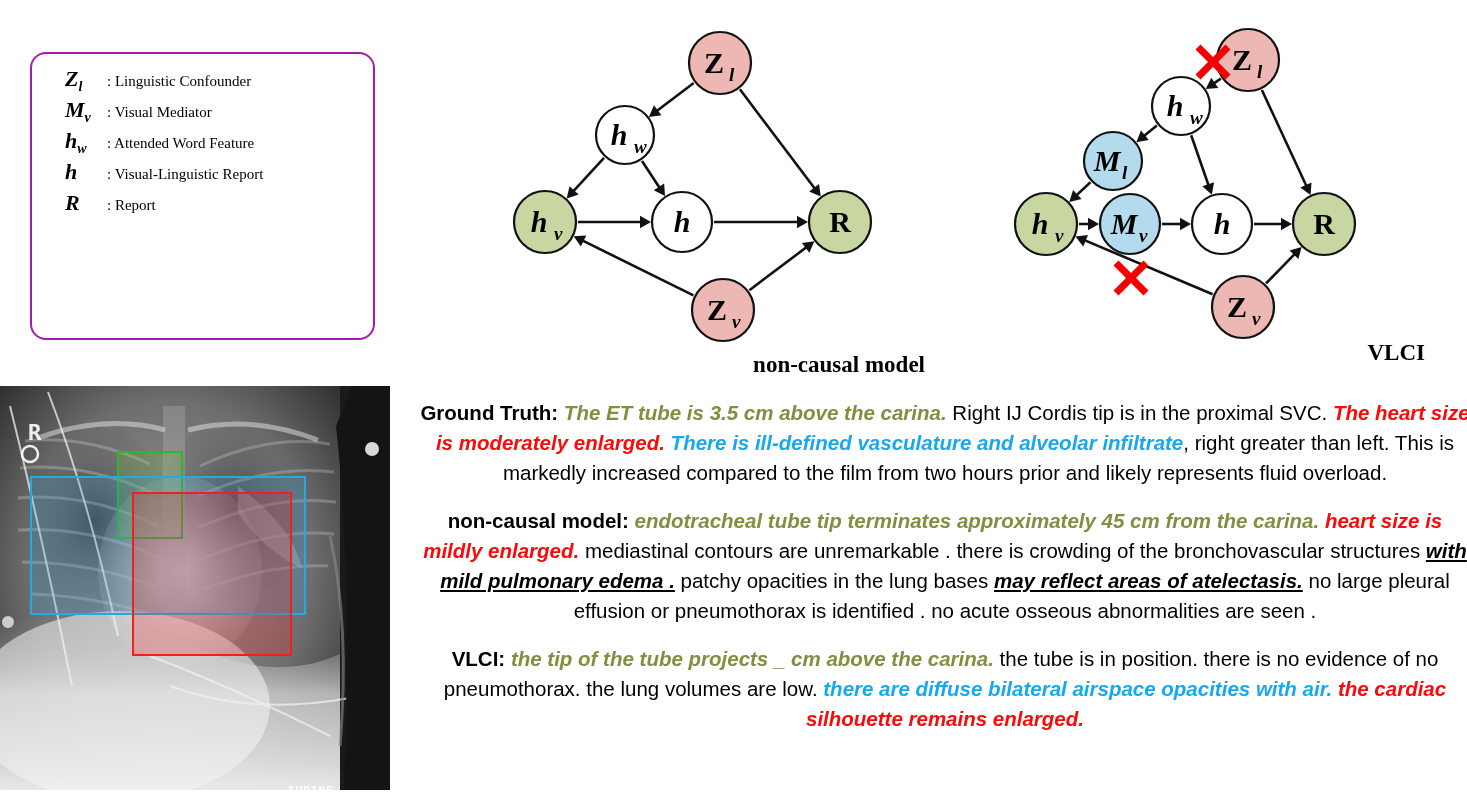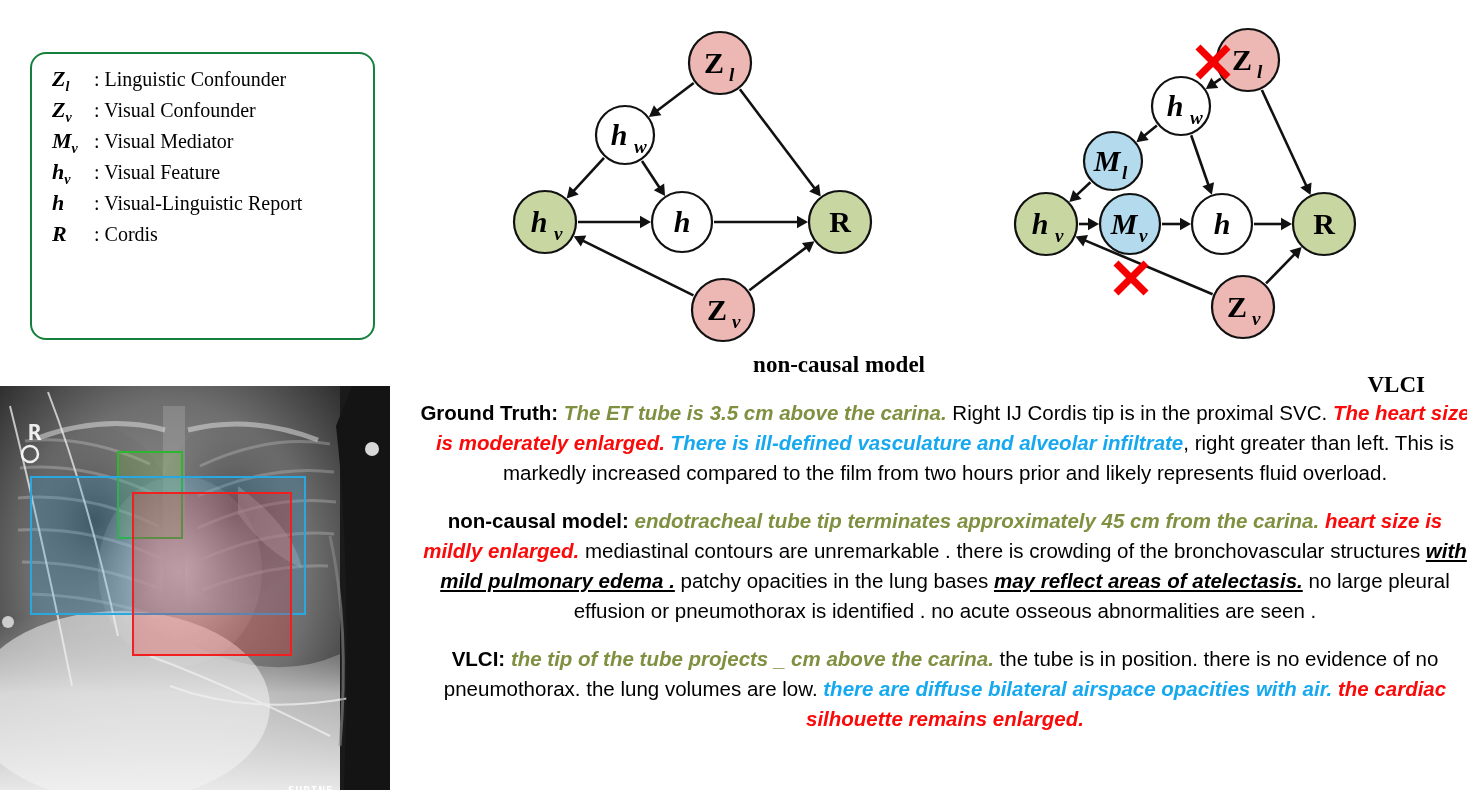--- a/index.html
+++ b/index.html
@@ -21,25 +21,25 @@
     background: #ffffff;
   }
 
   
   .legend {
     position: absolute;
     left: 30px;
     top: 52px;
     width: 345px;
     height: 288px;
-    border: 2px solid #15803d;
+    border: 2px solid #a21caf;
     border-radius: 16px;
     box-sizing: border-box;
     background: #ffffff;
-    padding: 12px 0 0 20px;
+    padding: 12px 0 0 33px;
   }
   .legend-row {
     display: flex;
     align-items: baseline;
     height: 31px;
     font-size: 21px;
     color: #000;
   }
   .legend-sym {
     width: 42px;
@@ -49,21 +49,21 @@
     font-family: "Liberation Serif", serif;
     font-size: 22px;
     letter-spacing: 0px;
   }
   .legend-sym sub {
     font-size: 14px;
     font-style: italic;
     font-weight: bold;
   }
   .legend-desc {
-    font-size: 20px;
+    font-size: 15px;
     white-space: nowrap;
   }
 
   
   .diagram {
     position: absolute;
     top: 0;
   }
   #diagram-noncausal { left: 455px; width: 470px; height: 390px; }
   #diagram-vlci      { left: 985px; width: 440px; height: 390px; }
@@ -105,21 +105,21 @@
   .caption {
     position: absolute;
     width: 100%;
     text-align: right;
     font-size: 23px;
     font-weight: bold;
     color: #000;
     font-family: "Liberation Serif", serif;
   }
   #cap-noncausal { top: 352px; left: 0; }
-  #cap-vlci { top: 372px; left: 0; }
+  #cap-vlci { top: 340px; left: 0; }
 
   
   .xray-wrap {
     position: absolute;
     left: 0px;
     top: 386px;
     width: 390px;
     height: 404px;
     overflow: hidden;
     background: #000;
@@ -163,38 +163,34 @@
 <body>
 
 <div class="page">
 
   <div class="legend" id="legend-box">
       <div class="legend-row">
         <span class="legend-sym">Z<sub>l</sub></span>
         <span class="legend-desc">: Linguistic Confounder</span>
       </div>
       <div class="legend-row">
-        <span class="legend-sym">Z<sub>v</sub></span>
-        <span class="legend-desc">: Visual Confounder</span>
-      </div>
-      <div class="legend-row">
         <span class="legend-sym">M<sub>v</sub></span>
         <span class="legend-desc">: Visual Mediator</span>
       </div>
       <div class="legend-row">
-        <span class="legend-sym">h<sub>v</sub></span>
-        <span class="legend-desc">: Visual Feature</span>
+        <span class="legend-sym">h<sub>w</sub></span>
+        <span class="legend-desc">: Attended Word Feature</span>
       </div>
       <div class="legend-row">
         <span class="legend-sym">h</span>
         <span class="legend-desc">: Visual-Linguistic Report</span>
       </div>
       <div class="legend-row">
         <span class="legend-sym">R</span>
-        <span class="legend-desc">: Cordis</span>
+        <span class="legend-desc">: Report</span>
       </div>
     </div>
 
   <div class="diagram" id="diagram-noncausal">
     <svg width="470" height="345" id="svg-noncausal">
       <defs>
         <marker id="arrow1" viewBox="0 0 10 10" refX="9" refY="5" markerWidth="5.2" markerHeight="5.2" orient="auto-start-reverse">
           <path d="M 0 0 L 10 5 L 0 10 z" fill="#111"></path>
         </marker>
       </defs>

